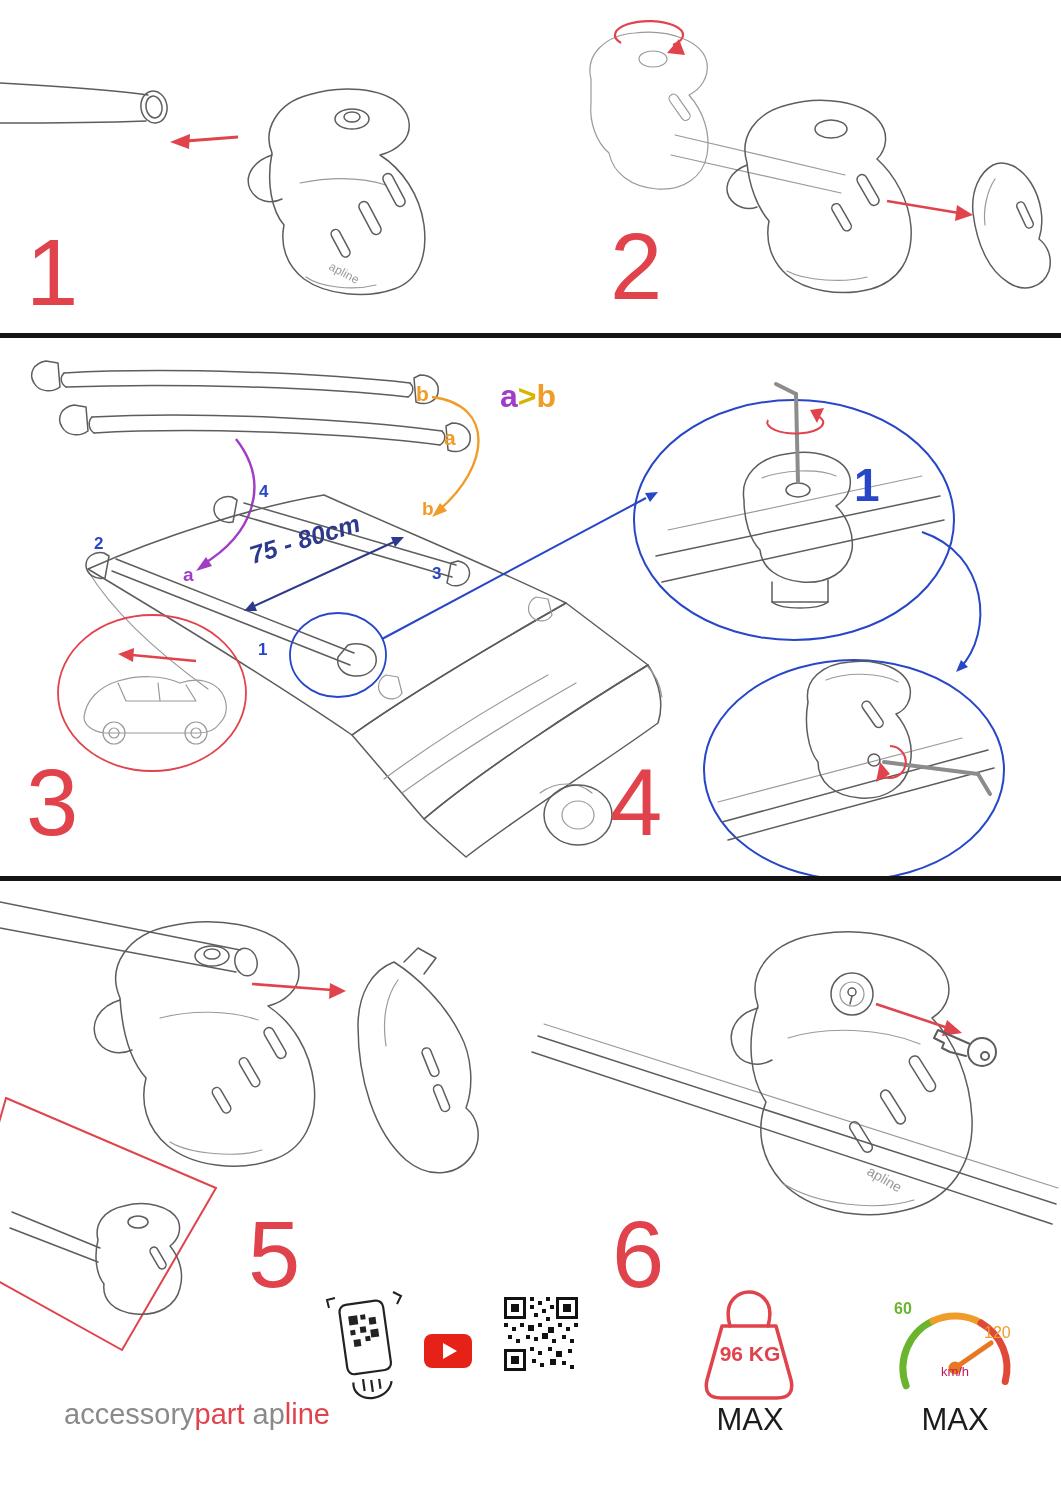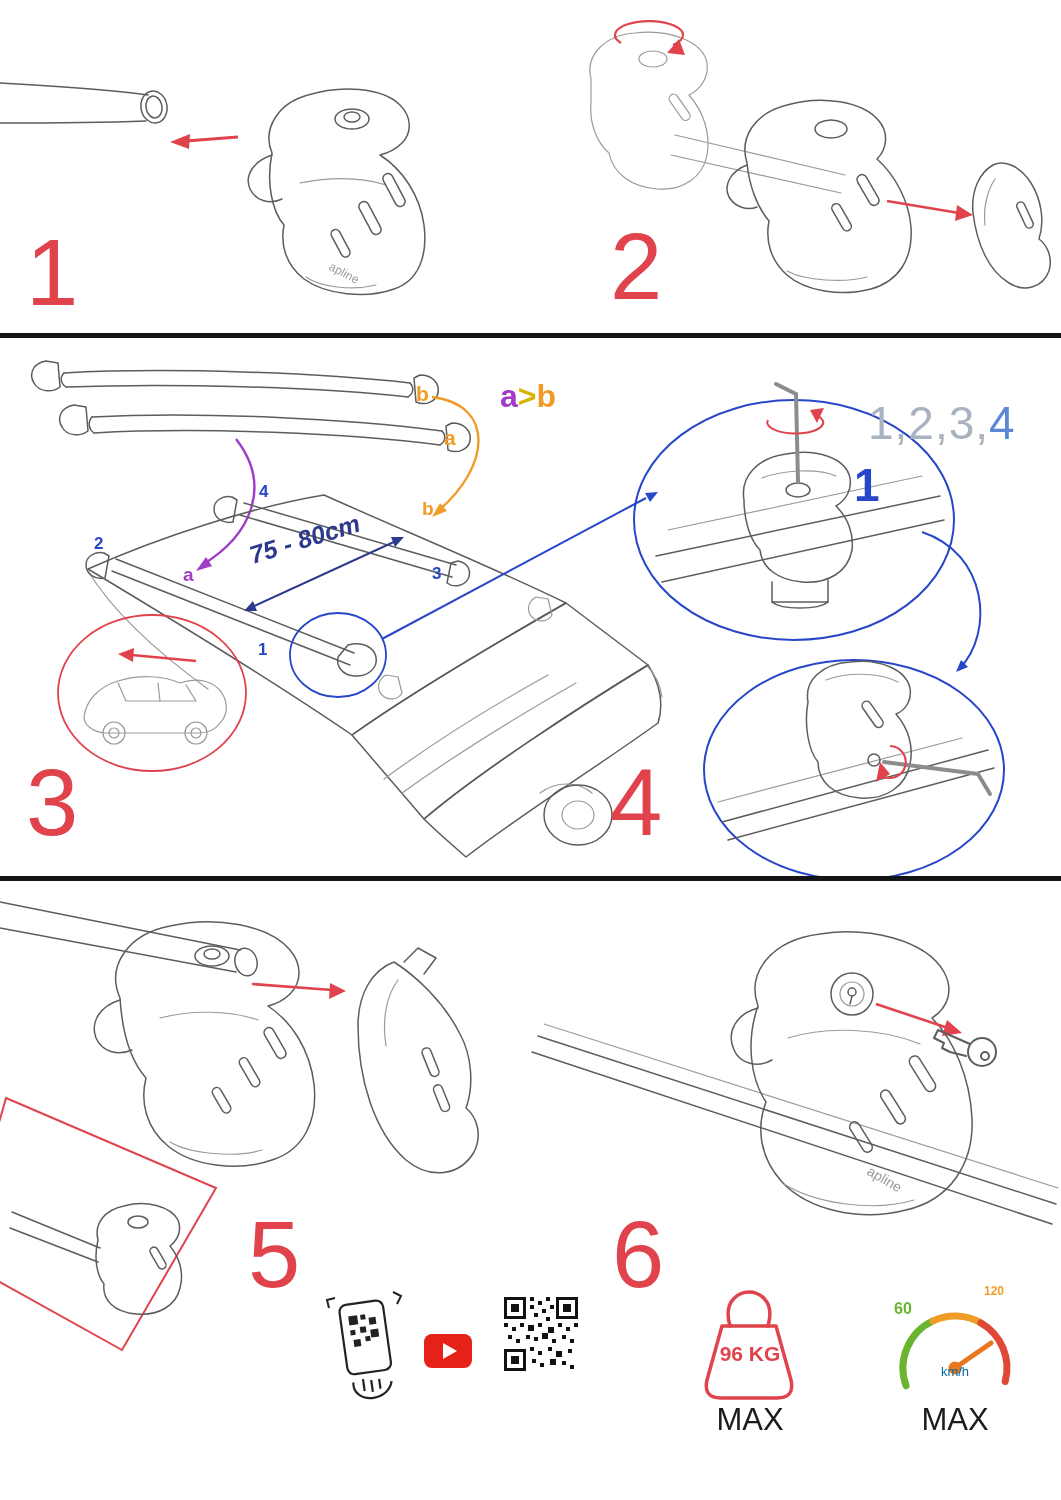--- a/index.html
+++ b/index.html
@@ -214,23 +214,20 @@
     </g>
   </svg>
 
   <div class="abs barlabel" style="left:416px;top:382px">b</div>
   <div class="abs barlabel" style="left:444px;top:426px">a</div>
 
   <div class="abs" style="left:500px;top:378px;font-size:32px;font-weight:700">
     <span style="color:var(--purple)">a</span><span style="color:var(--yellow)">&gt;</span><span style="color:var(--orange)">b</span>
   </div>
 
-  <div class="abs" style="left:868px;top:396px;font-size:46px;font-weight:500;letter-spacing:1px">
-    <span style="color:var(--gray)">1,2,3,</span><span style="color:var(--sky)">4</span>
-  </div>
 
   <div class="abs poslabel" style="left:94px;top:534px">2</div>
   <div class="abs poslabel" style="left:259px;top:482px">4</div>
   <div class="abs poslabel" style="left:432px;top:564px">3</div>
   <div class="abs poslabel" style="left:258px;top:640px">1</div>
   <div class="abs" style="left:183px;top:564px;font-size:19px;font-weight:700;color:var(--purple)">a</div>
   <div class="abs" style="left:422px;top:498px;font-size:19px;font-weight:700;color:var(--orange)">b</div>
 
   <div class="abs" style="left:246px;top:542px;font-size:25px;font-style:italic;font-weight:600;color:var(--navy);transform:rotate(-17deg);transform-origin:left top">75 - 80cm</div>
 
@@ -302,20 +299,23 @@
     <g class="ln" style="stroke-width:2">
       <circle cx="452" cy="164" r="14"></circle>
       <circle cx="455" cy="168" r="4"></circle>
       <path d="M440,156 L408,142 L404,150 L414,155 L412,160 L420,164 L436,168"></path>
     </g>
   </svg>
 
   <div class="abs stepnum" style="left:248px;top:1208px">5</div>
   <div class="abs stepnum" style="left:612px;top:1208px">6</div>
 
+  <div class="abs" style="left:64px;top:1398px;font-size:29px">
+    <span style="color:var(--brand-gray)">accessory</span><span style="color:var(--step-red)">part</span><span>&nbsp;</span><span style="color:var(--brand-gray)">ap</span><span style="color:var(--step-red)">line</span>
+  </div>
 
   <svg class="abs" style="left:323px;top:1290px" width="92" height="112" viewBox="0 0 92 112">
     <g style="stroke:#222;stroke-width:2;fill:none">
       <path d="M12,8 L4,10 L6,18"></path>
       <path d="M70,2 L78,6 L74,14"></path>
     </g>
     <g transform="rotate(-8 46 60)">
       <rect x="22" y="12" width="44" height="70" rx="7" style="fill:none;stroke:#222;stroke-width:2.2"></rect>
       <g fill="#222">
         <rect x="30" y="24" width="9" height="9"></rect>
@@ -402,17 +402,17 @@
   <svg class="abs" style="left:880px;top:1286px" width="150" height="120" viewBox="0 0 150 120">
     <g style="fill:none;stroke-width:7;stroke-linecap:round">
       <path d="M26.1,99.8 A52,52 0 0 1 53,34.9" style="stroke:var(--green)"></path>
       <path d="M53,34.9 A52,52 0 0 1 101,37" style="stroke:var(--orange)"></path>
       <path d="M101,37 A52,52 0 0 1 125.2,95.5" style="stroke:#e04838"></path>
     </g>
     <line x1="75" y1="82" x2="111" y2="57" style="stroke:#e87820;stroke-width:5;stroke-linecap:round"></line>
     <circle cx="75" cy="82" r="6.5" fill="#e87820"></circle>
   </svg>
   <div class="abs" style="left:894px;top:1300px;font-size:16px;font-weight:700;color:var(--green)">60</div>
-  <div class="abs" style="left:984px;top:1284px;font-size:12px;font-weight:700;color:var(--orange)">120</div>
-  <div class="abs" style="left:920px;top:1364px;width:70px;text-align:center;font-size:13px;color:#0369a1">km/h</div>
+  <div class="abs" style="left:984px;top:1324px;font-size:16px;font-weight:400;color:var(--orange)">120</div>
+  <div class="abs" style="left:920px;top:1364px;width:70px;text-align:center;font-size:13px;color:#be185d">km/h</div>
   <div class="abs" style="left:898px;top:1402px;width:114px;text-align:center;font-size:31px;color:var(--ink)">MAX</div>
 
 </div>
 
 </body></html>

